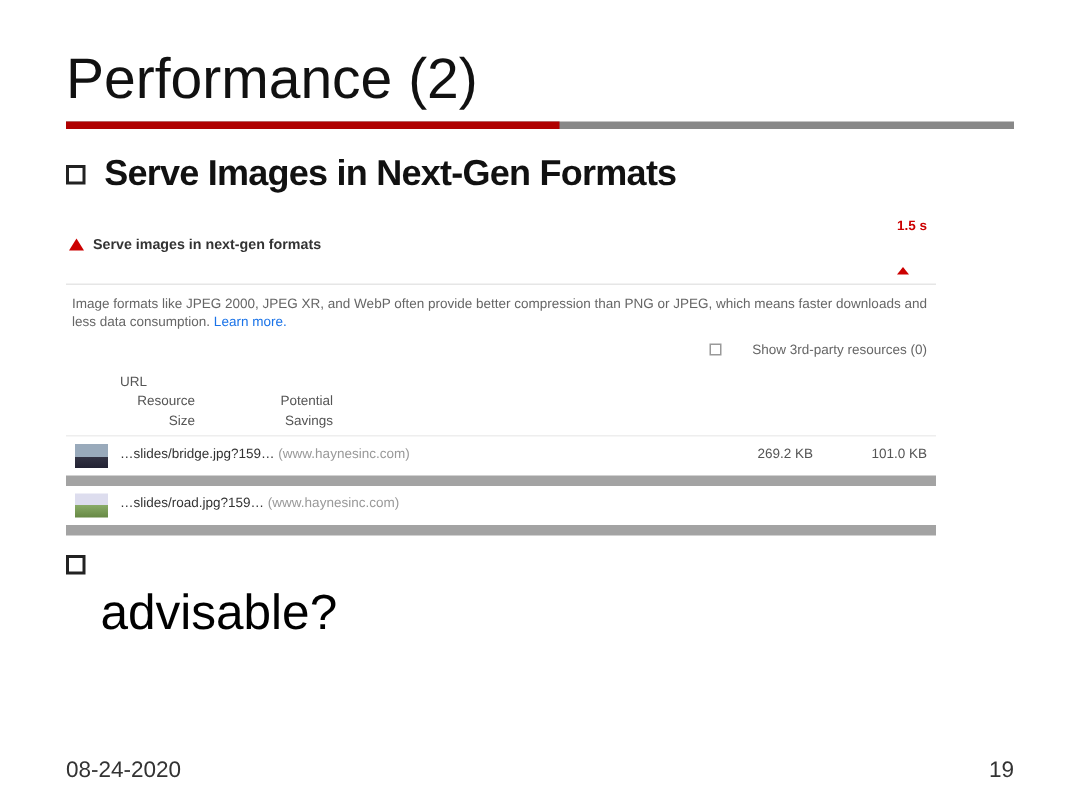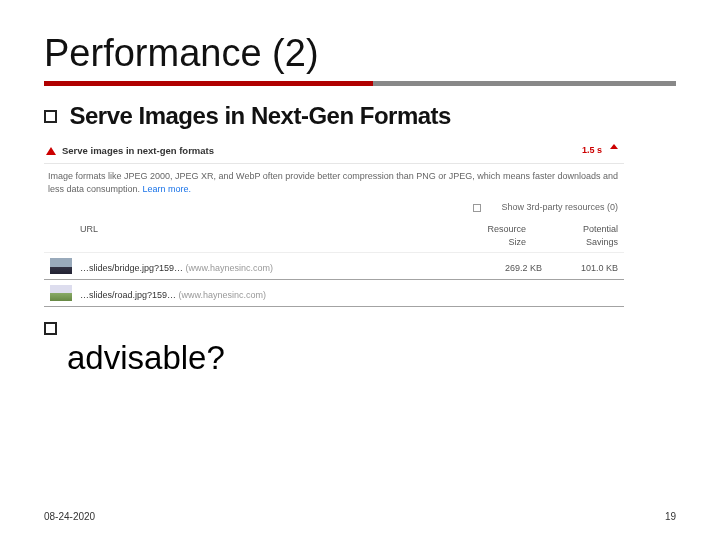--- a/index.html
+++ b/index.html
@@ -74,21 +74,21 @@
     border-bottom: 1px solid #e6e6e6;
   }
   .audit-left { display: flex; align-items: center; gap: 6px; }
   .tri {
     width: 0; height: 0;
     border-left: 5px solid transparent;
     border-right: 5px solid transparent;
     border-bottom: 8px solid #c00;
   }
   .audit-title { font-weight: 700; color: #333; font-size: 9.5px; }
-  .audit-right { display: flex; align-items: flex-start; gap: 8px; }
+  .audit-right { display: flex; align-items: flex-start; gap: 21px; flex-direction: column; }
   .timing { color: #c00; font-weight: 700; }
   .caret {
     width: 0; height: 0;
     border-left: 4px solid transparent;
     border-right: 4px solid transparent;
     border-bottom: 5px solid #c00;
   }
   .audit-desc { padding: 6px 4px 4px 4px; color: #666; }
   .learn-more { color: #1a73e8; }
   .third-party-row {
@@ -104,41 +104,42 @@
     border: 1px solid #999;
     display: inline-block;
   }
   .table-header {
     display: flex;
     justify-content: space-between;
     padding: 3px 6px 4px 36px;
     color: #555;
     font-weight: 400;
     border-bottom: 1px solid #eee;
+    flex-direction: column;
   }
   .col-right { display: flex; gap: 42px; }
   .col-size, .col-savings { width: 50px; text-align: right; }
   .row {
     display: flex;
-    align-items: flex-end;
+    align-items: flex-start;
     padding: 5px 6px 5px 6px;
-    border-bottom: 1px solid #a3a3a3;
+    border-bottom: 7px solid #a3a3a3;
   }
   .thumb { width: 22px; height: 16px; margin-right: 8px; }
   .thumb.bridge { background: linear-gradient(180deg,#9ab 0%,#9ab 55%,#334 55%,#223 100%); }
   .thumb.road  { background: linear-gradient(180deg,#dde 0%,#dde 50%,#8a6 50%,#684 100%); }
   .url { flex: 1; color: #777; }
   .url .prefix { color: #333; }
   .url .host { color: #999; }
   .row-sizes { display: flex; gap: 26px; color: #555; }
   .footer {
     position: absolute;
     bottom: 18px; left: 44px; right: 44px;
     display: flex; justify-content: space-between;
-    font-size: 10px; color: #333;
+    font-size: 15px; color: #333;
   }
 </style>
 </head>
 <body>
 
 <div class="slide">
   <div class="title">Performance (2)</div>
   <div class="title-underline"></div>
 
   <div class="bullet-row">

